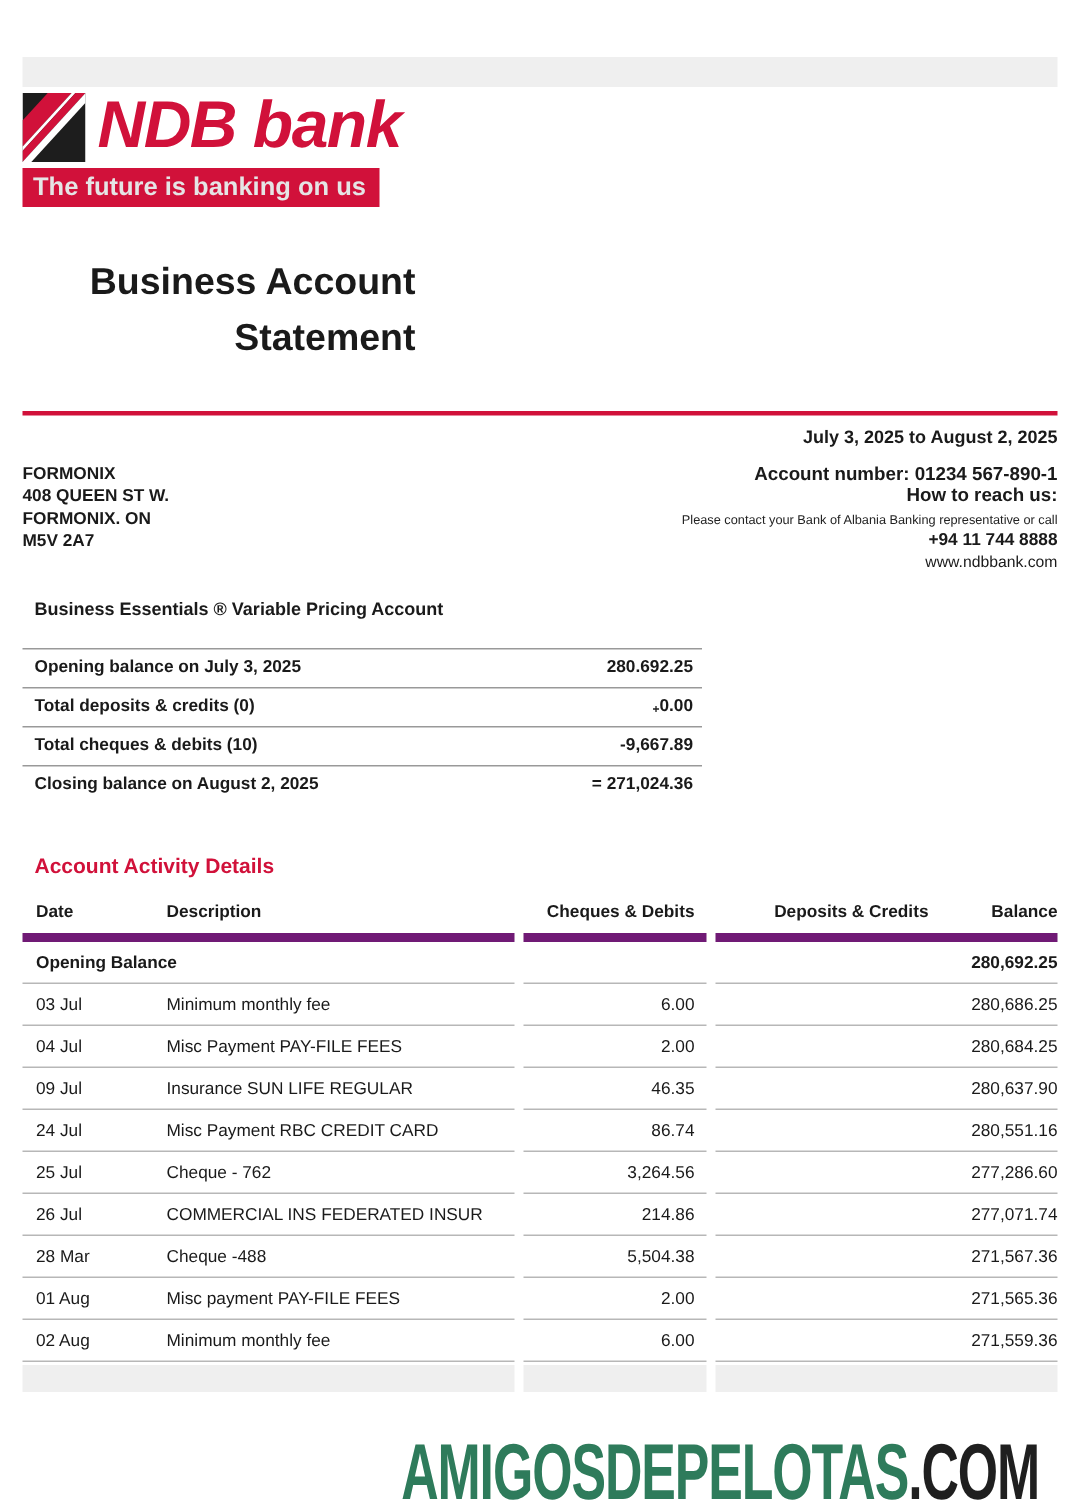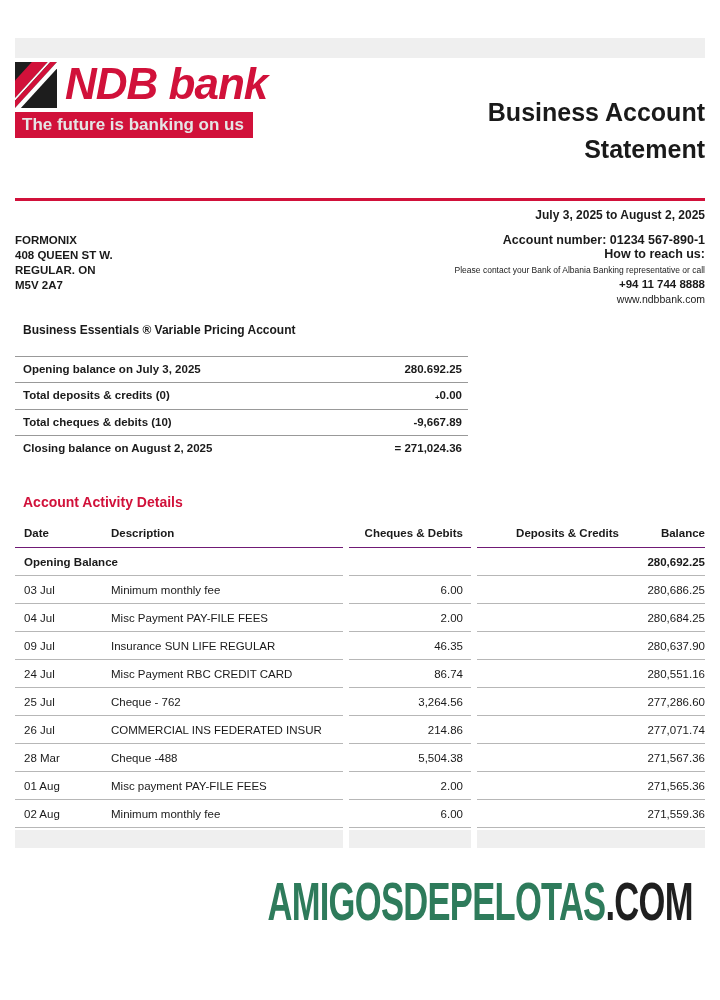--- a/index.html
+++ b/index.html
@@ -10,21 +10,21 @@
   *{box-sizing:border-box;}
   html,body{margin:0;padding:0;}
   body{
     width:720px;height:1000px;background:#ffffff;overflow:hidden;
     font-family:"Liberation Sans","DejaVu Sans",sans-serif;color:var(--text);
   }
   .page{padding:0 15px;}
 
   .topbar{margin-top:38px;height:20px;background:#efefef;}
 
-  .logo-title-row{display:flex;justify-content:space-between;margin-top:4px;}
+  .logo-title-row{display:flex;justify-content:space-between;margin-top:4px;flex-direction:column;}
   .logo-row{display:flex;align-items:flex-start;}
   .logo-mark{width:42px;height:46px;display:block;}
   .logo-text{font-size:44px;line-height:44px;font-weight:bold;font-style:italic;
     color:var(--brand-red);margin-left:8px;letter-spacing:-1px;white-space:nowrap;}
   .tagline{margin-top:4px;display:inline-block;background:var(--brand-red);color:#e5e5e5;
     font-weight:bold;font-size:17px;line-height:17px;padding:4px 9px 5px 7px;}
   .doc-title{width:262px;text-align:right;font-size:25px;font-weight:bold;
     line-height:37px;margin-top:32px;}
 
   .red-rule{height:3px;background:var(--brand-red);margin-top:30px;}
@@ -45,21 +45,21 @@
   .product{font-weight:bold;font-size:12px;margin:18px 0 0 8px;}
 
   .summary-table{width:453px;margin-top:19px;}
   .summary-row{display:flex;justify-content:space-between;border-top:1px solid #999;
     padding:6px 6px 7px 8px;font-weight:bold;font-size:11.5px;}
   .tiny-plus{font-size:8px;vertical-align:-1px;}
 
   .activity-table{margin-top:13px;font-size:11.5px;}
   .arow{display:flex;}
   .arow .seg{border-bottom:1px solid #b7b7b7;padding:8px 0 7px;}
-  .ahead .seg{border-bottom:1px solid #701a75;font-weight:bold;padding:4px 0 8px;}
+  .ahead .seg{border-bottom:6px solid #701a75;font-weight:bold;padding:4px 0 8px;}
   .aopen{font-weight:bold;}
   .seg1{width:328px;display:flex;}
   .gap{width:6px;flex:0 0 6px;}
   .seg2{width:122px;text-align:right;padding-right:8px !important;}
   .ahead .seg2{padding-right:8px;}
   .seg3{flex:1;display:flex;}
   .col-date{width:96px;padding-left:9px;}
   .col-desc{flex:1;}
   .col-credit{width:150px;text-align:right;padding-right:8px;}
   .col-bal{flex:1;text-align:right;}
@@ -97,21 +97,21 @@
   </div>
 
   <div class="red-rule"></div>
 
   <div class="period">July 3, 2025 to August 2, 2025</div>
 
   <div class="info-row">
     <div class="address">
       <div>FORMONIX</div>
       <div>408 QUEEN ST W.</div>
-      <div>REGULAR. ON</div>
+      <div>FORMONIX. ON</div>
       <div>M5V 2A7</div>
     </div>
     <div class="right-info">
       <div class="account-number">Account number: 01234 567-890-1</div>
       <div class="reach-heading">How to reach us:</div>
       <div class="reach-line">Please contact your Bank of Albania Banking representative or call</div>
       <div class="reach-phone">+94 11 744 8888</div>
       <a class="reach-web" href="#">www.ndbbank.com</a>
     </div>
   </div>

